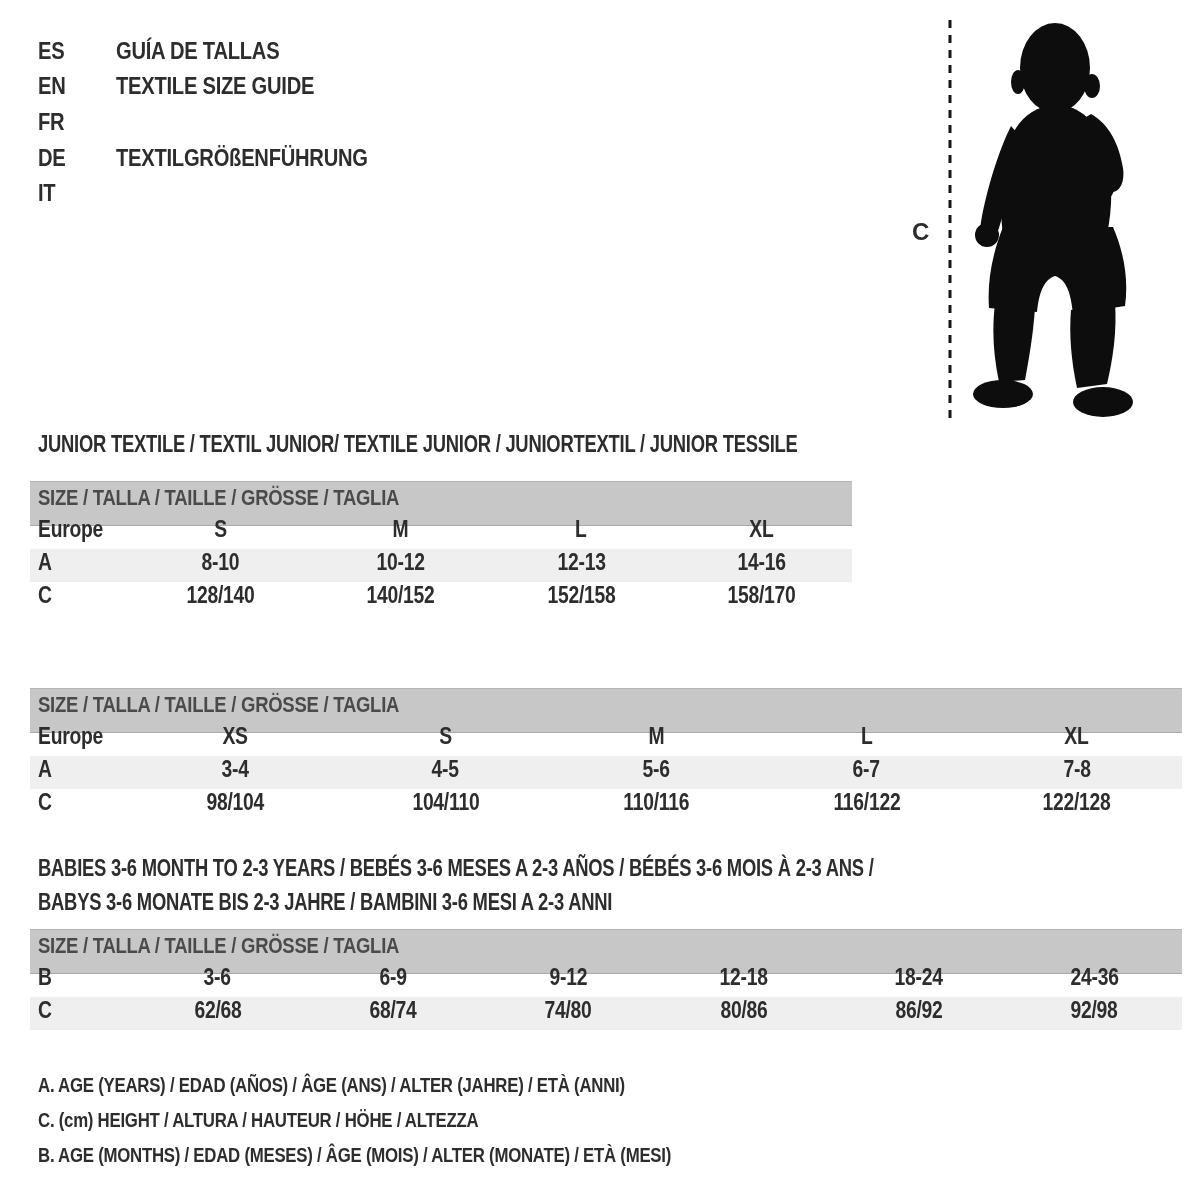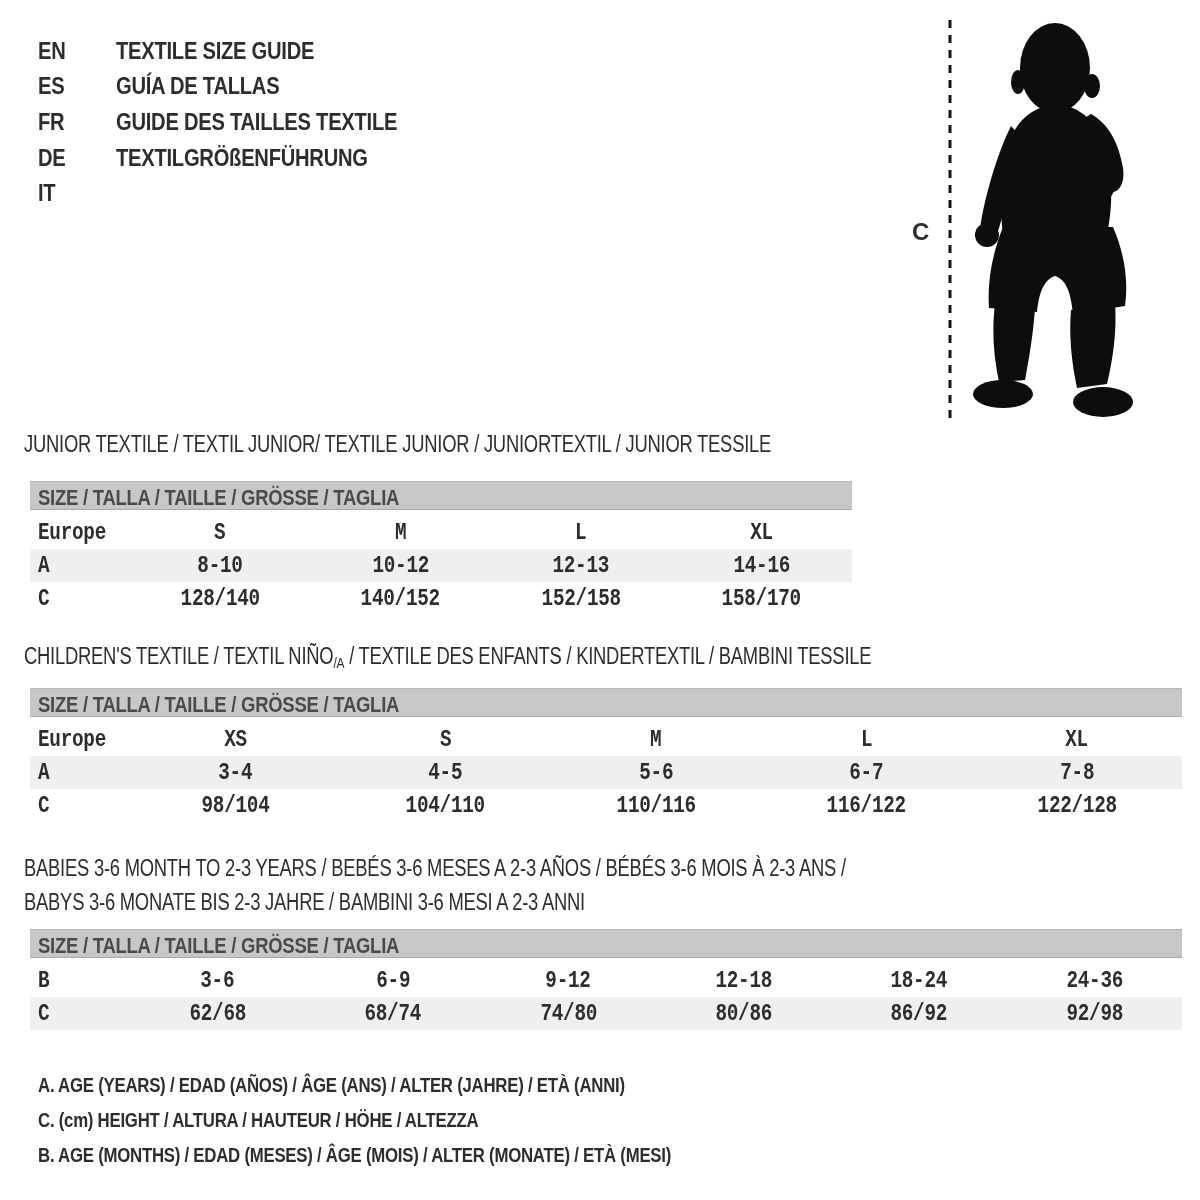--- a/index.html
+++ b/index.html
@@ -21,60 +21,59 @@
   .langs{position:absolute;left:38px;top:33px;font-size:24px;}
   .lang-row{display:flex;height:35.6px;align-items:center;}
   .lang-code{width:78px;}
   
   .dash-line{position:absolute;left:940px;top:16px;}
   .c-label{position:absolute;left:912px;top:218px;font-size:24px;}
   .baby{position:absolute;left:973px;top:22px;}
   .baby *{fill:var(--silhouette,#0d0d0d);}
 
   
-  .heading{position:absolute;left:24px;font-size:23px;line-height:28px;font-weight:normal;}
+  .heading{position:absolute;left:38px;font-size:23px;line-height:28px;font-weight:bold;}
   .heading .sub{font-size:15px;vertical-align:-4px;}
   .heading2{line-height:34px;}
 
   
   .bar{
-    position:absolute;left:30px;height:29px;background:var(--bar-bg,#c7c7c7);
+    position:absolute;left:30px;height:45px;background:var(--bar-bg,#c7c7c7);
     border-top:1px solid var(--bar-top,#b5b5b5);border-bottom:1px solid var(--bar-border,#a9a9a9);
     color:var(--bar-text,#4a4a4a);font-size:22px;line-height:31px;padding-left:8px;
   }
   
   .tbl{position:absolute;left:30px;font-size:23px;}
-  .trow{display:flex;height:33px;align-items:center;font-family:Liberation Mono, monospace;}
+  .trow{display:flex;height:33px;}
   .tbl .trow:nth-child(2){background:var(--zebra,#efefef);}
   .tlabel{width:100px;padding-left:8px;}
   .tcell{flex:1;text-align:center;}
   .w-junior{width:822px;}
   .w-wide{width:1152px;}
 
   
   .legend{position:absolute;left:38px;top:1068px;font-size:20px;}
   .legend-line{height:35px;display:flex;align-items:center;}
 </style>
 </head>
 <body>
 
 <div class="page">
 
   <div class="langs">
     <div class="lang-row">
+      <span class="lang-code"><span class="cond">ES</span></span>
+      <span><span class="cond">GUÍA DE TALLAS</span></span>
+    </div>
+    <div class="lang-row">
       <span class="lang-code"><span class="cond">EN</span></span>
       <span><span class="cond">TEXTILE SIZE GUIDE</span></span>
     </div>
     <div class="lang-row">
-      <span class="lang-code"><span class="cond">ES</span></span>
-      <span><span class="cond">GUÍA DE TALLAS</span></span>
-    </div>
-    <div class="lang-row">
       <span class="lang-code"><span class="cond">FR</span></span>
-      <span><span class="cond">GUIDE DES TAILLES TEXTILE</span></span>
     </div>
     <div class="lang-row">
       <span class="lang-code"><span class="cond">DE</span></span>
       <span><span class="cond">TEXTILGRÖßENFÜHRUNG</span></span>
     </div>
     <div class="lang-row">
       <span class="lang-code"><span class="cond">IT</span></span>
     </div>
   </div>
 
@@ -118,21 +117,20 @@
     </div>
     <div class="trow">
       <span class="tlabel"><span class="cond">C</span></span>
       <span class="tcell"><span class="condc">128/140</span></span>
       <span class="tcell"><span class="condc">140/152</span></span>
       <span class="tcell"><span class="condc">152/158</span></span>
       <span class="tcell"><span class="condc">158/170</span></span>
     </div>
   </div>
 
-  <h2 class="heading" style="top:642px"><span class="condh"><span>CHILDREN'S TEXTILE / TEXTIL NIÑO</span><span class="sub">/A</span><span> / TEXTILE DES ENFANTS / KINDERTEXTIL / BAMBINI TESSILE</span></span></h2>
   <div class="bar w-wide" style="top:688px"><span class="cond">SIZE / TALLA / TAILLE / GRÖSSE / TAGLIA</span></div>
   <div class="tbl w-wide" style="top:723px">
     <div class="trow">
       <span class="tlabel"><span class="cond">Europe</span></span>
       <span class="tcell"><span class="condc">XS</span></span>
       <span class="tcell"><span class="condc">S</span></span>
       <span class="tcell"><span class="condc">M</span></span>
       <span class="tcell"><span class="condc">L</span></span>
       <span class="tcell"><span class="condc">XL</span></span>
     </div>

